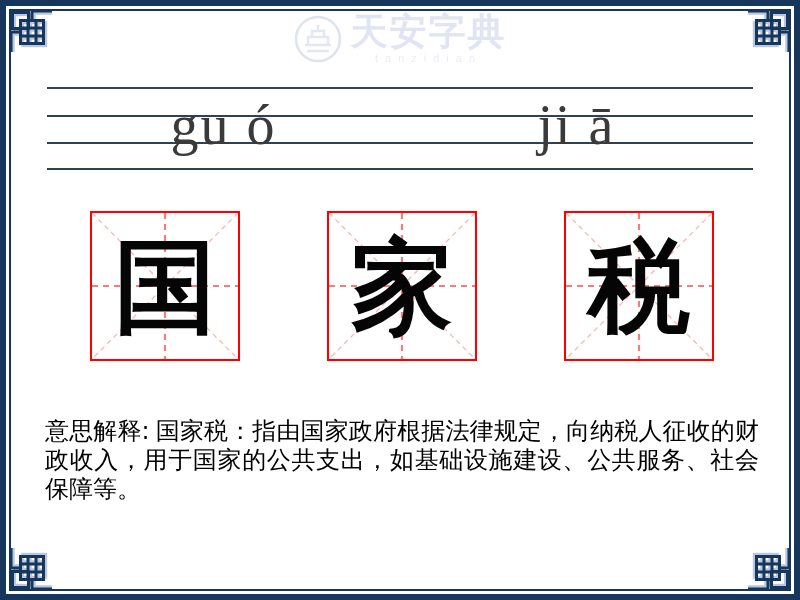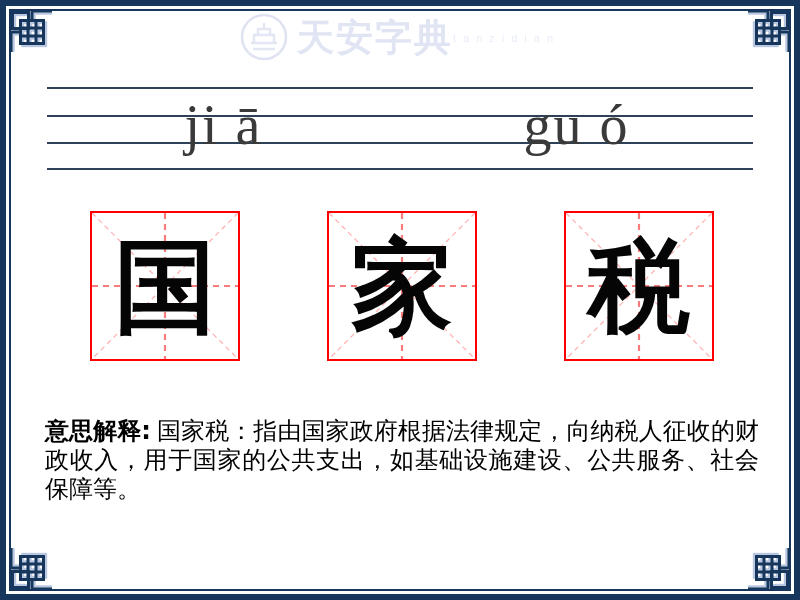--- a/index.html
+++ b/index.html
@@ -10,21 +10,21 @@
   
   .frame-outer{position:absolute;inset:0;border:6px solid #17365c;pointer-events:none;}
   .frame-inner{position:absolute;inset:9px;border:2px solid #17365c;pointer-events:none;}
   .corner{position:absolute;width:46px;height:46px;}
   .corner.tl{top:6px;left:6px;}
   .corner.tr{top:6px;right:6px;transform:scaleX(-1);}
   .corner.bl{bottom:6px;left:6px;transform:scaleY(-1);}
   .corner.br{bottom:6px;right:6px;transform:scale(-1,-1);}
   
   .logo{position:absolute;top:13px;left:0;width:800px;display:flex;justify-content:center;align-items:center;gap:9px;cursor:pointer;}
-  .logo-texts{display:flex;align-items:center;}
+  .logo-texts{display:flex;flex-direction:column;align-items:center;}
   .brand-name{
     font-family:"DejaVu Serif","Liberation Serif",serif;
     font-size:37px;font-weight:bold;color:#e1e4f3;letter-spacing:2px;line-height:1;
   }
   .brand-latin{
     font-size:11px;color:#eaedf8;letter-spacing:7px;margin-top:3px;line-height:1;
     font-family:"Liberation Sans",sans-serif;
   }
   
   .pline{position:absolute;left:47px;width:706px;height:2px;background:#2e4156;}
@@ -47,21 +47,21 @@
   .glyph{
     position:absolute;inset:0;display:flex;align-items:center;justify-content:center;
     font-family:"DejaVu Serif",serif;font-weight:bold;font-size:102px;line-height:1;color:#050505;
   }
   
   .definition{
     position:absolute;left:45px;top:417px;width:714px;
     font-family:"DejaVu Serif","Liberation Serif",serif;
     font-size:24px;line-height:29px;color:#000000;text-align:justify;
   }
-  .def-label{font-weight:bold;font-family:"DejaVu Sans","Liberation Sans",sans-serif;margin-right:6px;}
+  .def-label{font-weight:normal;font-family:"DejaVu Sans","Liberation Sans",sans-serif;margin-right:6px;}
 </style>
 </head>
 <body>
 
 <div class="page">
 
   <div class="frame-outer"></div>
   <div class="frame-inner"></div>
 
   <svg class="corner tl" viewBox="0 0 46 46">
@@ -145,22 +145,22 @@
       <div class="brand-latin">tanzidian</div>
     </div>
   </div>
 
   <div class="pline l1"></div>
   <div class="pline l2"></div>
   <div class="pline l3"></div>
   <div class="pline l4"></div>
 
   <div class="pinyin-row">
+    <span class="syll">gu ó</span>
     <span class="syll">ji ā</span>
-    <span class="syll">gu ó</span>
   </div>
 
   <div class="boxes-row">
     <div class="char-box">
       <svg width="146" height="146">
         <line class="diag" x1="0" y1="0" x2="146" y2="146"></line>
         <line class="diag" x1="146" y1="0" x2="0" y2="146"></line>
         <line class="cross" x1="73" y1="0" x2="73" y2="146"></line>
         <line class="cross" x1="0" y1="73" x2="146" y2="73"></line>
       </svg>

